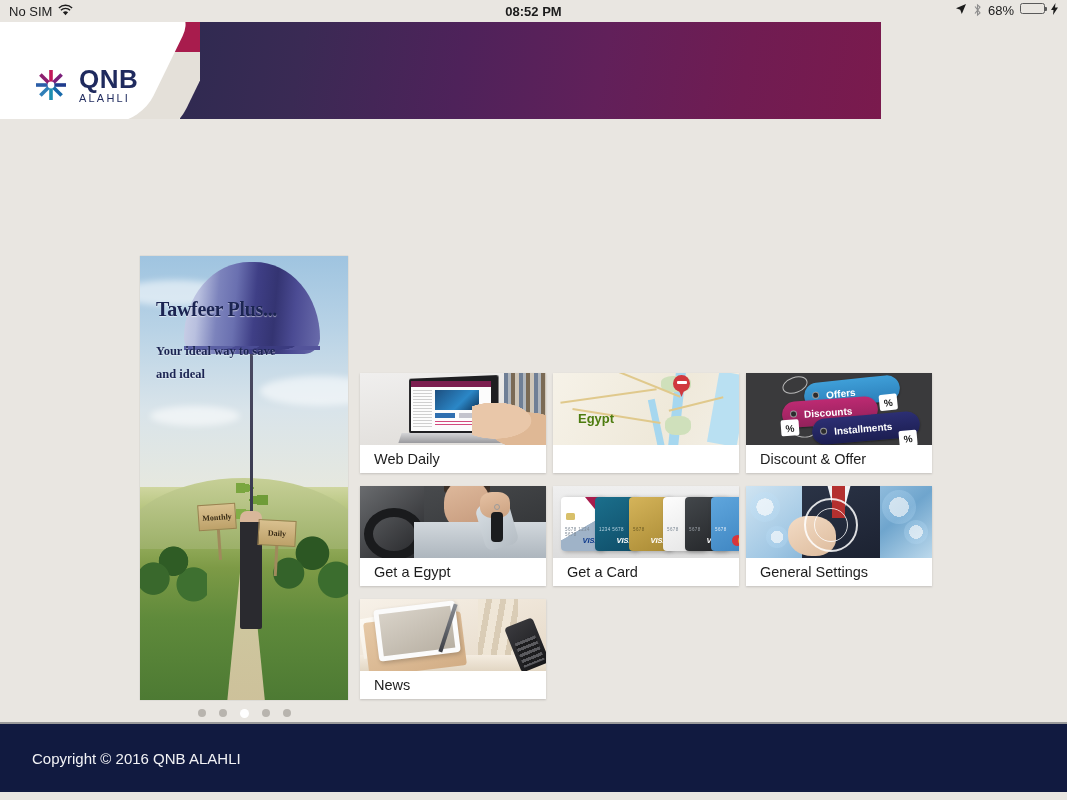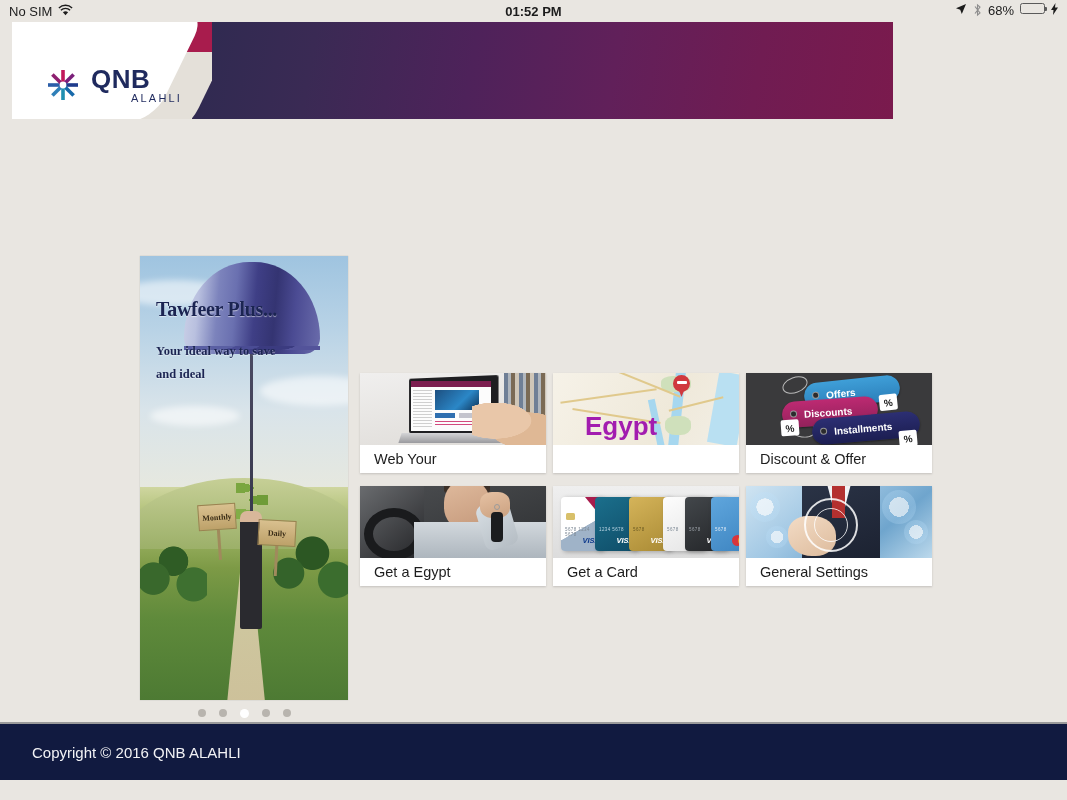--- a/index.html
+++ b/index.html
@@ -38,21 +38,21 @@
     padding: 1px;
   }
   .batt::after {
     content: ""; position: absolute; right: -3px; top: 3px;
     width: 2px; height: 4px; background: #5a5a5a; border-radius: 0 1px 1px 0;
   }
   .batt-fill { height: 100%; background: #33cc33; border-radius: 1px; }
 
   
   .header {
-    position: absolute; top: 22px; left: 12px;
+    position: absolute; top: 22px; left: 0;
     width: 881px; height: 97px;
     background: linear-gradient(100deg,
        #2b2a4f 0%, #2d2a50 18%, #3a2a54 34%,
        #4e225a 52%, #61205a 68%, #701c52 84%, #7a1a4d 100%);
     z-index: 30;
     overflow: hidden;
   }
   .logo-panel {
     position: absolute; left: 0; top: 0;
     width: 200px; height: 97px;
@@ -91,21 +91,21 @@
     z-index: 5;
   }
   .logo-mark { width: 36px; height: 36px; position: relative; }
   .logo-text { line-height: 1; }
   .logo-qnb {
     font-size: 26px; font-weight: bold; letter-spacing: 0.5px;
     color: #1f2a5e; font-family: "Liberation Sans", sans-serif;
   }
   .logo-alahli {
     font-size: 11px; letter-spacing: 2.2px;
-    color: #1f2a5e; margin-top: 1px; margin-left: 40px;
+    color: #1f2a5e; margin-top: 1px;
   }
 
   
   .main {
     position: absolute; top: 119px; left: 0;
     width: 1067px; height: 603px;
     background: #e9e6e1;
   }
 
   
@@ -275,21 +275,21 @@
   
   .art-map { width:100%; height:100%; background:#f4f1ea; position:relative; }
   .art-map .desert { position:absolute; inset:0; background: linear-gradient(120deg,#f6f2e8,#efe9da 60%,#f3efe6); }
   .art-map .nile { position:absolute; left:64%; top:-8%; width:10px; height:118%;
     background:#a6d7ef; transform: rotate(6deg); }
   .art-map .nile2 { position:absolute; left:54%; top:36%; width:7px; height:70%;
     background:#a6d7ef; transform: rotate(-12deg); }
   .art-map .sea { position:absolute; left:86%; top:0; width:16%; height:100%; background:#b9e0f2; transform: rotate(10deg); }
   .art-map .rd { position:absolute; background:#e0c98c; height:1.5px; }
   .art-map .grn { position:absolute; background:#cfe0bb; border-radius:40%; }
-  .art-map .label { position:absolute; left:32px; top:38px; font-size:26px; font-weight:bold; color:#a21caf; font-family:"Liberation Sans",sans-serif; }
+  .art-map .label { position:absolute; left:25px; top:38px; font-size:13px; font-weight:bold; color:#4d7c0f; font-family:"Liberation Sans",sans-serif; }
   .art-map .pin { position:absolute; left:120px; top:2px; width:17px; height:22px; }
   .art-map .pin-b { position:absolute; left:0; top:0; width:17px; height:17px; background:#d0393e; border-radius:50% 50% 50% 50%; }
   .art-map .pin-t { position:absolute; left:4.5px; top:12px; width:8px; height:10px; background:#d0393e; clip-path: polygon(0 0,100% 0,50% 100%); }
   .art-map .pin-c { position:absolute; left:3.5px; top:6px; width:10px; height:3px; background:#fff; border-radius:1px; }
 
   
   .art-disc { width:100%; height:100%; background: #3a3a3c; position:relative; }
   .art-disc .tg {
     position:absolute; height:26px; border-radius: 13px;
     color:#fff; font-size:10px; font-weight:bold; font-family:"Liberation Sans",sans-serif;
@@ -392,21 +392,21 @@
     background: linear-gradient(160deg,#3a3a3e,#161618); border-radius:4px; transform: rotate(-22deg); }
   .art-news .keys { position:absolute; inset: 18px 4px 4px 4px;
     background: repeating-linear-gradient(180deg,#5a5a5e 0 3px,#1c1c1e 3px 6px); }
   .art-news .blinds { position:absolute; right:28px; top:0; width:40px; height:100%;
     background: repeating-linear-gradient(100deg,#efe6d6 0 8px,#d6c8b0 8px 14px); opacity:.85; }
   .art-news .desk { position:absolute; left:0; bottom:0; width:100%; height:16px; background: linear-gradient(180deg,#f4ece0,#e2d6c3); }
 
   
   .footer {
     position: absolute; left: 0; top: 722px;
-    width: 1067px; height: 58px;
+    width: 1067px; height: 70px;
     background: #111a40;
     border-top: 2px solid #9a9a9a;
     display: flex; align-items: center;
     padding-left: 32px;
   }
   .footer-text { color: #f2f2f5; font-size: 15px; }
 </style>
 </head>
 <body>
 
@@ -414,21 +414,21 @@
   <div class="sb-left">
     <span>No SIM</span>
     <span class="wifi-ico">
       <svg width="15" height="12" viewBox="0 0 15 12">
         <path d="M7.5 11.2 4.9 8.3a3.9 3.9 0 0 1 5.2 0z" fill="#1c1c1c"></path>
         <path d="M2.9 6.2a6.6 6.6 0 0 1 9.2 0" stroke="#1c1c1c" stroke-width="1.4" fill="none"></path>
         <path d="M0.9 3.9a9.6 9.6 0 0 1 13.2 0" stroke="#1c1c1c" stroke-width="1.4" fill="none"></path>
       </svg>
     </span>
   </div>
-  <div class="sb-center">01:52 PM</div>
+  <div class="sb-center">08:52 PM</div>
   <div class="sb-right">
     <span>
       <svg width="12" height="12" viewBox="0 0 12 12">
           <path d="M11 1 1 5.2l4.2 1.6L6.8 11z" fill="#1c1c1c"></path>
         </svg>
     </span>
     <span>
       <svg width="9" height="14" viewBox="0 0 9 14">
         <path d="M2 3.5 7 10 4.5 12V2L7 4 2 10.5" stroke="#8d8d8d" stroke-width="1.1" fill="none"></path>
       </svg>
@@ -518,21 +518,21 @@
               <div class="s-col"></div>
               <div class="s-pic"></div>
       <div class="s-b1"></div>
               <div class="s-b2"></div>
               <div class="s-b3"></div>
             </div>
       <div class="base"></div>
             <div class="hands"></div>
           </div>
         </div>
-        <div class="tile-label">Web Your</div>
+        <div class="tile-label">Web Daily</div>
       </div>
       <div class="tile">
         <div class="tile-img">
           <div class="art-map">
       <div class="desert"></div>
             <div class="sea"></div>
             <div class="nile"></div>
             <div class="nile2"></div>
       <div class="grn" style="left:58%;top:4%;width:16%;height:22%"></div>
       <div class="grn" style="left:60%;top:60%;width:14%;height:26%"></div>
@@ -634,18 +634,36 @@
       <div class="suit"></div>
             <div class="shirt"></div>
             <div class="tie"></div>
       <div class="hand"></div>
             <div class="ring"></div>
             <div class="ring2"></div>
           </div>
         </div>
         <div class="tile-label">General Settings</div>
       </div>
+      <div class="tile">
+        <div class="tile-img">
+          <div class="art-news">
+      <div class="blinds"></div>
+            <div class="desk"></div>
+      <div class="paper"></div>
+            <div class="notebook"></div>
+            <div class="tablet">
+              <div class="tscreen"></div>
+            </div>
+      <div class="pen"></div>
+            <div class="phone">
+              <div class="keys"></div>
+            </div>
+          </div>
+        </div>
+        <div class="tile-label">News</div>
+      </div>
     </div>
 </div>
 
 <div class="footer">
   <span class="footer-text">Copyright © 2016 QNB ALAHLI</span>
 </div>
 
 </body></html>

